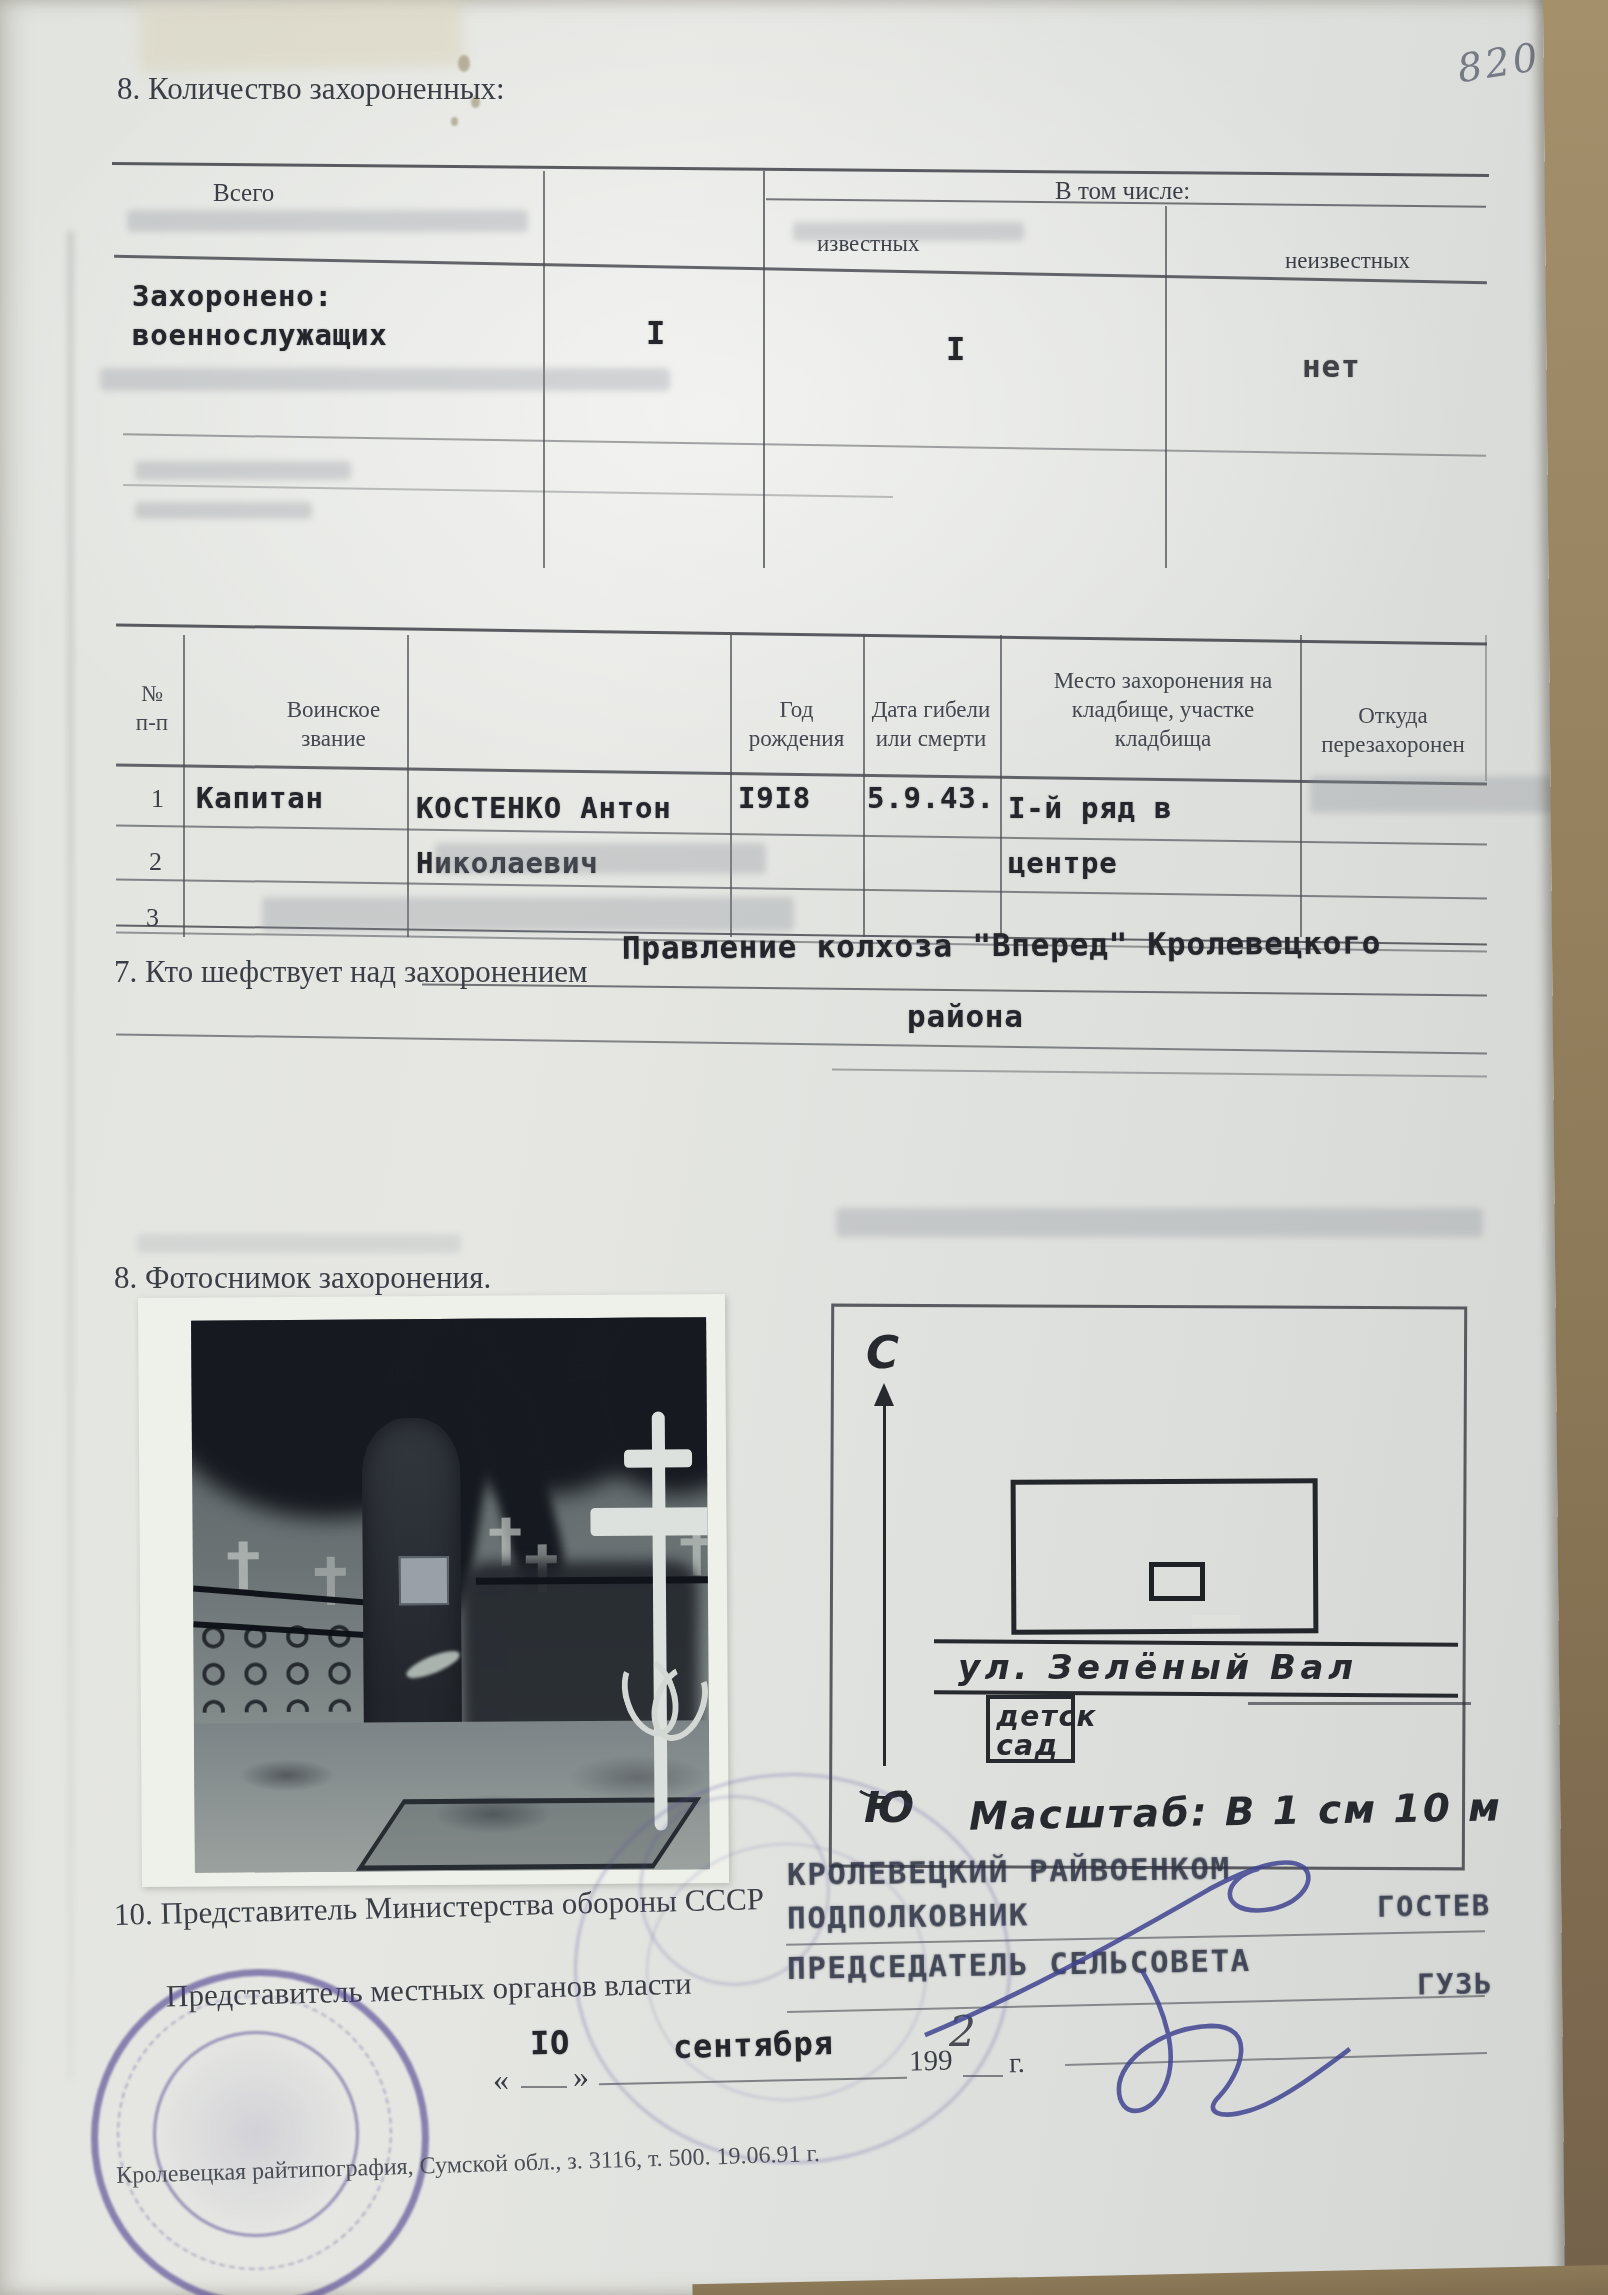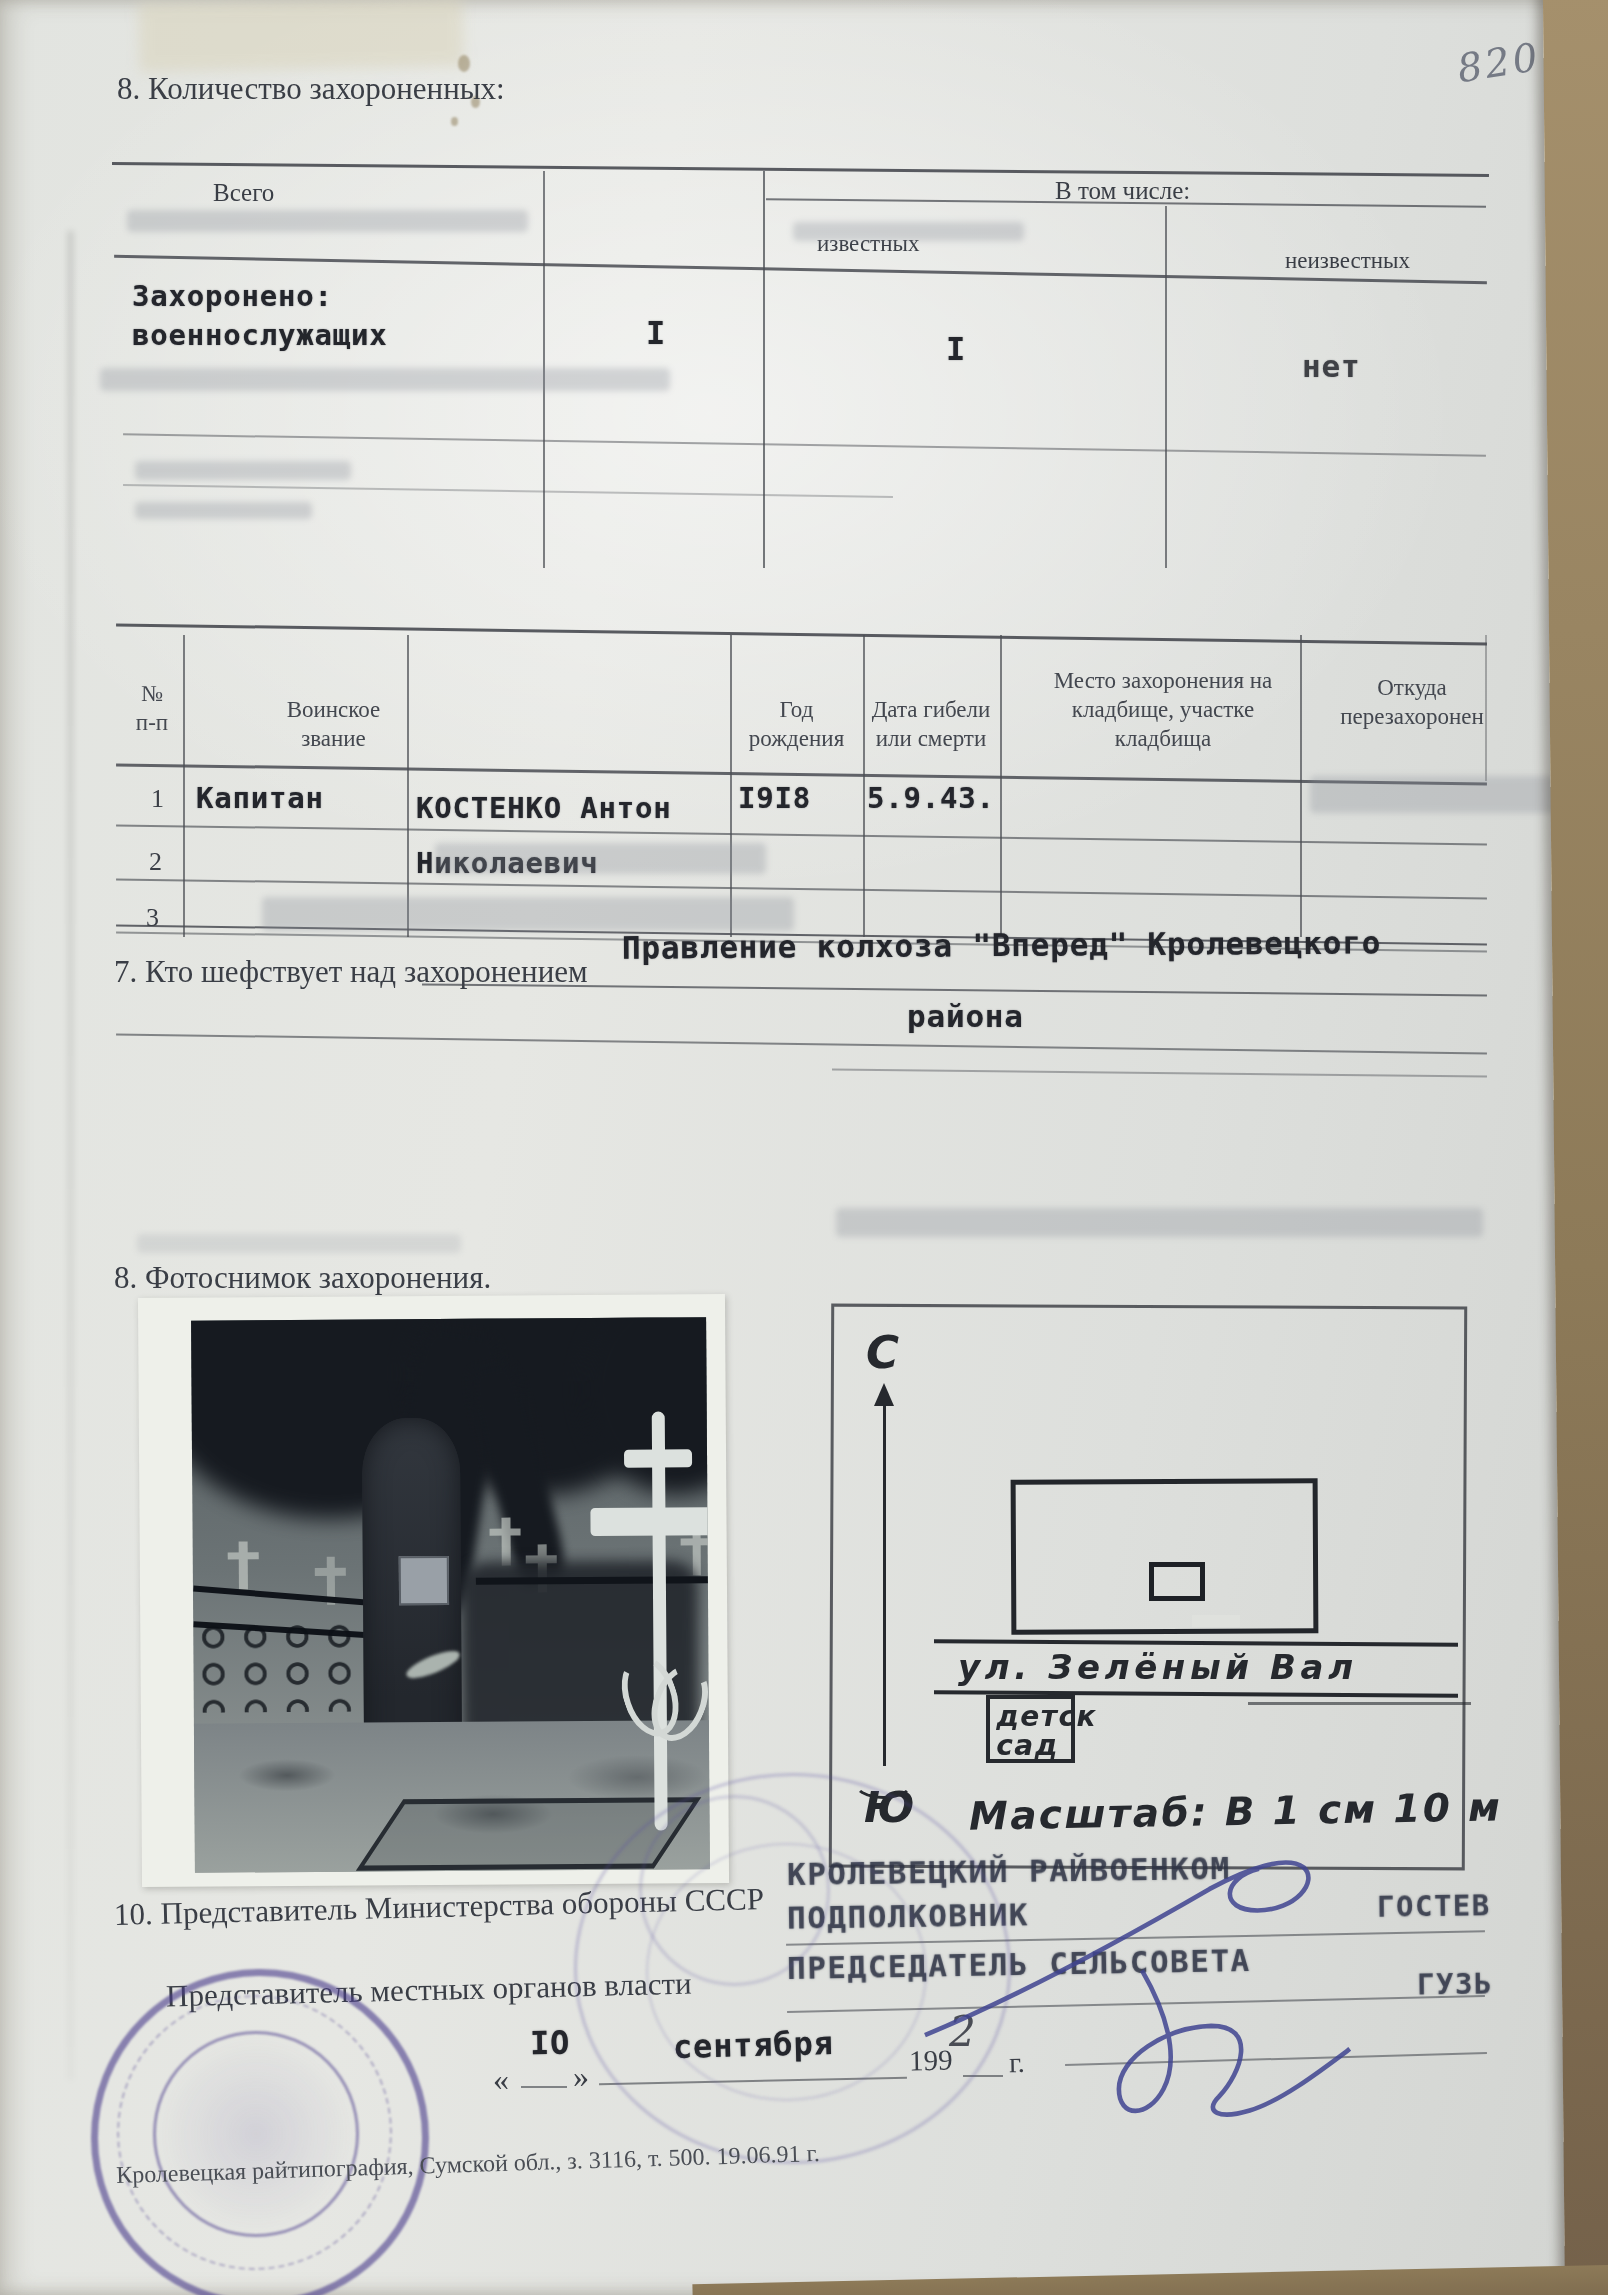--- a/index.html
+++ b/index.html
@@ -124,32 +124,34 @@
 п-п</div>
   <div class="hc" style="left:186px;top:695px;width:219px;padding-left:38px;">Воинское
 звание</div>
   <div class="hc" style="left:732px;top:695px;width:129px;">Год
 рождения</div>
   <div class="hc" style="left:864px;top:695px;width:134px;">Дата гибели
 или смерти</div>
   <div class="hc" style="left:1003px;top:666px;width:320px;">Место захоронения на
 кладбище, участке
 кладбища</div>
-  <div class="hc" style="left:1303px;top:673px;width:180px;margin-left:19px;">Откуда
+  <div class="hc" style="left:1303px;top:701px;width:180px;">Откуда
 перезахоронен</div>
 
   <div class="abs print" style="left:151px;top:784px;font-size:26px;">1</div>
   <div class="abs print" style="left:149px;top:847px;font-size:26px;">2</div>
   <div class="abs print" style="left:146px;top:903px;font-size:26px;">3</div>
 
   <div class="abs typed" style="left:196px;top:781px;font-size:29px;">Капитан</div>
   <div class="abs typed" style="left:416px;top:781px;font-size:29px;line-height:55px;">КОСТЕНКО Антон
 Николаевич</div>
   <div class="abs typed" style="left:738px;top:781px;font-size:29px;">I9I8</div>
   <div class="abs typed" style="left:867px;top:781px;font-size:29px;">5.9.43.</div>
+  <div class="abs typed" style="left:1008px;top:781px;font-size:29px;line-height:55px;">I-й ряд в
+центре</div>
 
   <div class="smd" style="left:435px;top:843px;width:331px;height:31px;"></div>
   <div class="smd" style="left:262px;top:897px;width:532px;height:34px;"></div>
   <div class="smd" style="left:1310px;top:776px;width:246px;height:37px;"></div>
 
   <div class="abs print" style="left:114px;top:954px;font-size:31px;">7. Кто шефствует над захоронением</div>
   <div class="abs typed" style="left:622px;top:927px;font-size:31px;transform:rotate(-.4deg);">Правление колхоза "Вперед" Кролевецкого</div>
   <div class="ln" style="left:422px;top:989px;width:1065px;height:2.3px;transform:rotate(.6deg);opacity:.7;"></div>
   <div class="abs typed" style="left:907px;top:998px;font-size:31px;">района</div>
   <div class="ln" style="left:116px;top:1043px;width:1371px;height:2.3px;transform:rotate(.8deg);opacity:.6;"></div>

